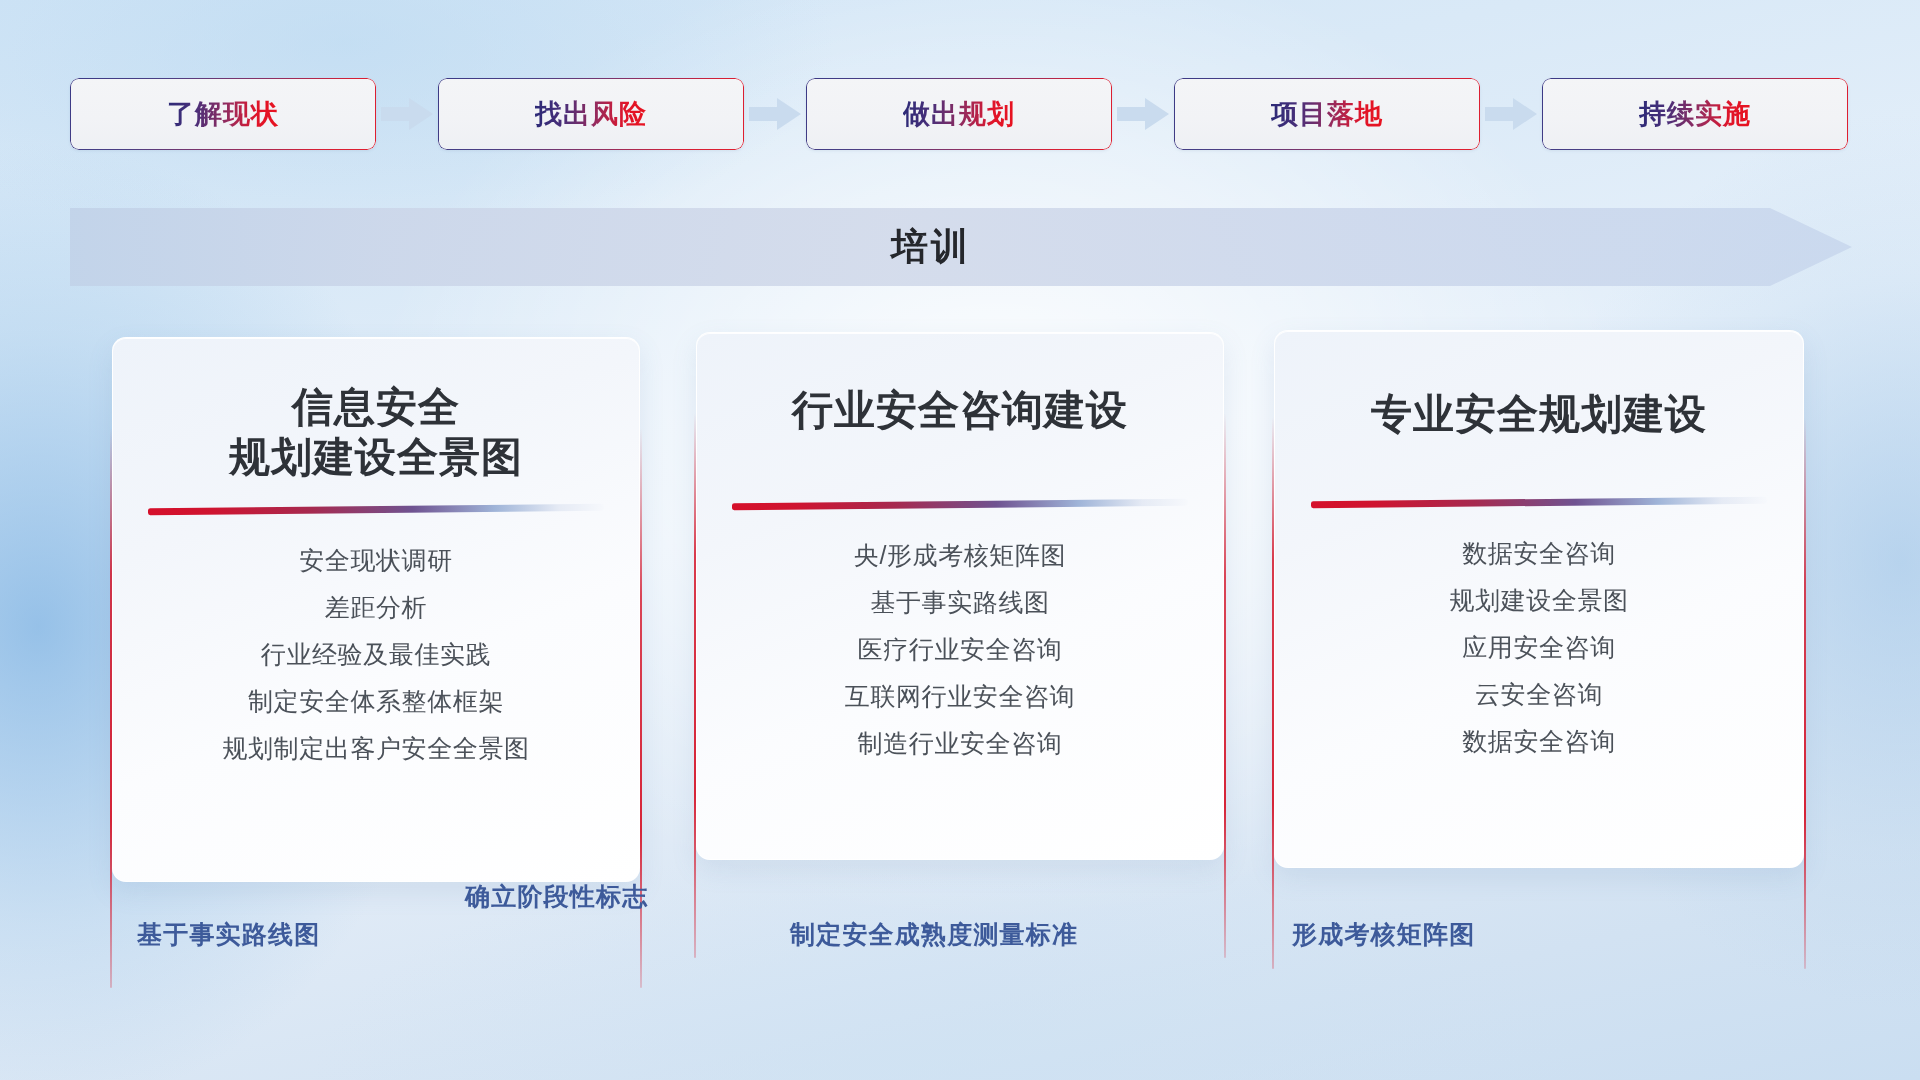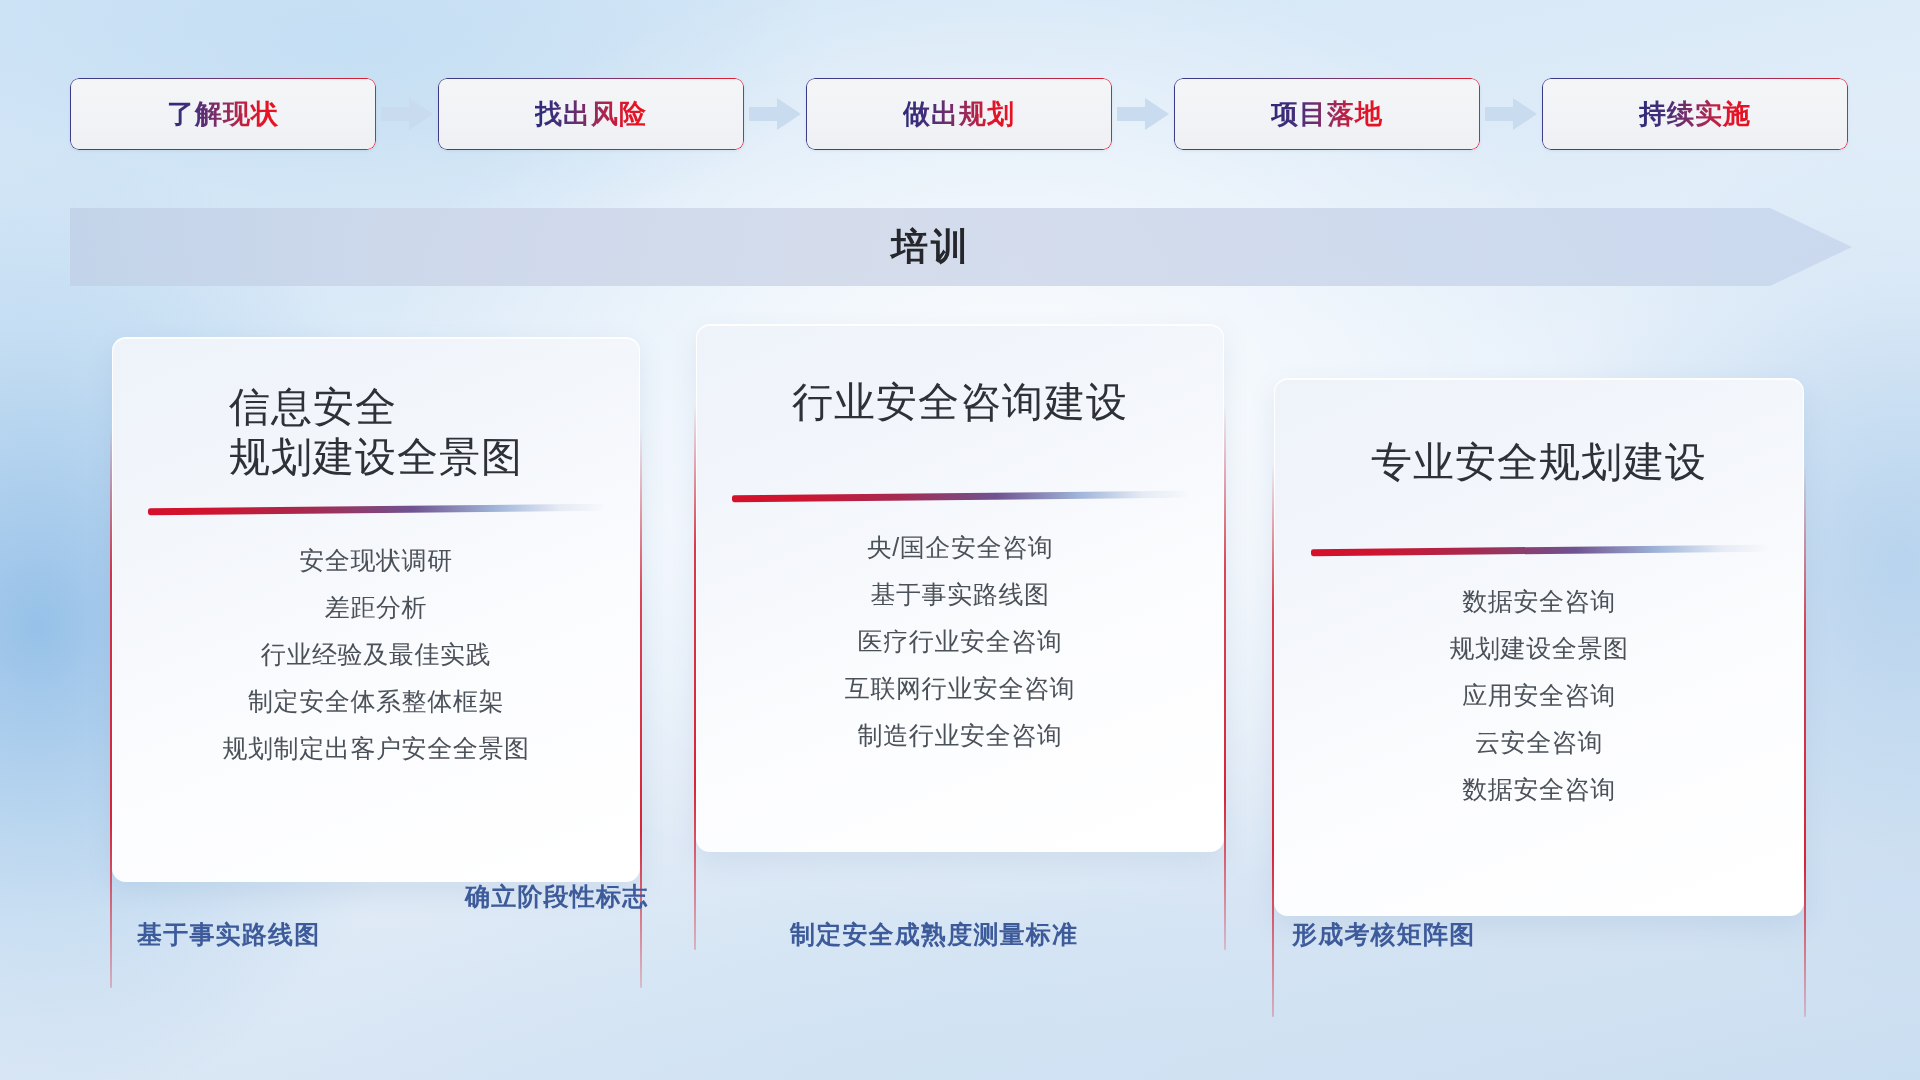--- a/index.html
+++ b/index.html
@@ -149,23 +149,24 @@
     left: -3px;
     background: linear-gradient(180deg, rgba(214,26,46,0) 0%, rgba(214,26,46,0.85) 26%, rgba(214,26,46,0.95) 70%, rgba(214,26,46,0.25) 100%);
   }
   .accent-right {
     right: -3px;
     background: linear-gradient(180deg, rgba(214,26,46,0) 0%, rgba(214,26,46,0.8) 30%, rgba(214,26,46,0.95) 72%, rgba(214,26,46,0.2) 100%);
   }
 
   .card-title {
     font-size: 41px;
-    font-weight: 400;
+    font-weight: 700;
     color: #2e3238;
     line-height: 1.22;
+    text-align: center;
     letter-spacing: 1px;
     white-space: pre-line;
   }
   .card-divider {
     width: 456px;
     height: 7px;
     margin-top: 24px;
     border-radius: 4px 6px 6px 4px;
     background: linear-gradient(90deg, #d5102b 0%, #cf1430 14%, #a62a50 36%, #6f5391 58%, #9fb4d8 76%, rgba(214,222,238,0.55) 90%, rgba(230,236,246,0.08) 100%);
     transform: skewY(-0.55deg);
@@ -272,37 +273,37 @@
         <div class="card-list">
           <div class="card-list-item">安全现状调研</div>
           <div class="card-list-item">差距分析</div>
           <div class="card-list-item">行业经验及最佳实践</div>
           <div class="card-list-item">制定安全体系整体框架</div>
           <div class="card-list-item">规划制定出客户安全全景图</div>
         </div>
       </div>
     </div>
 
-    <div class="card" style="left:696px; top:324px; width:528px; height:528px;">
+    <div class="card" style="left:696px; top:332px; width:528px; height:528px;">
       <div class="accent-left" style="top:80px; height:545px;"></div>
       <div class="accent-right" style="top:80px; height:545px;"></div>
       <div class="card-inner" style="padding-top:52px;">
         <div class="card-title">行业安全咨询建设</div>
         <div class="card-divider" style="margin-top:66px;"></div>
         <div class="card-list">
-          <div class="card-list-item">央/国企安全咨询</div>
+          <div class="card-list-item">央/形成考核矩阵图</div>
           <div class="card-list-item">基于事实路线图</div>
           <div class="card-list-item">医疗行业安全咨询</div>
           <div class="card-list-item">互联网行业安全咨询</div>
           <div class="card-list-item">制造行业安全咨询</div>
         </div>
       </div>
     </div>
 
-    <div class="card" style="left:1274px; top:330px; width:530px; height:538px;margin-top:48px;">
+    <div class="card" style="left:1274px; top:330px; width:530px; height:538px;">
       <div class="accent-left" style="top:86px; height:552px;"></div>
       <div class="accent-right" style="top:86px; height:552px;"></div>
       <div class="card-inner" style="padding-top:58px;">
         <div class="card-title">专业安全规划建设</div>
         <div class="card-divider" style="margin-top:60px;"></div>
         <div class="card-list">
           <div class="card-list-item">数据安全咨询</div>
           <div class="card-list-item">规划建设全景图</div>
           <div class="card-list-item">应用安全咨询</div>
           <div class="card-list-item">云安全咨询</div>

